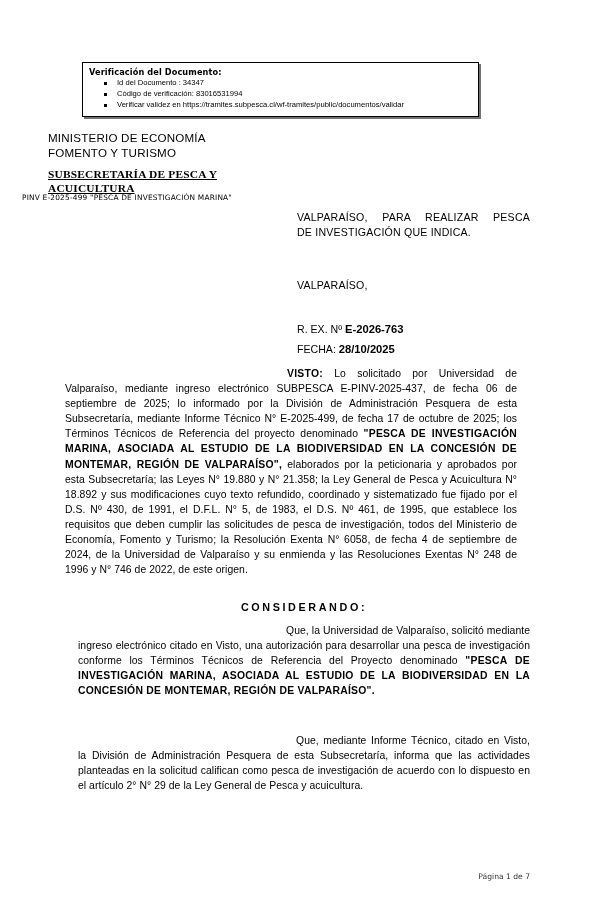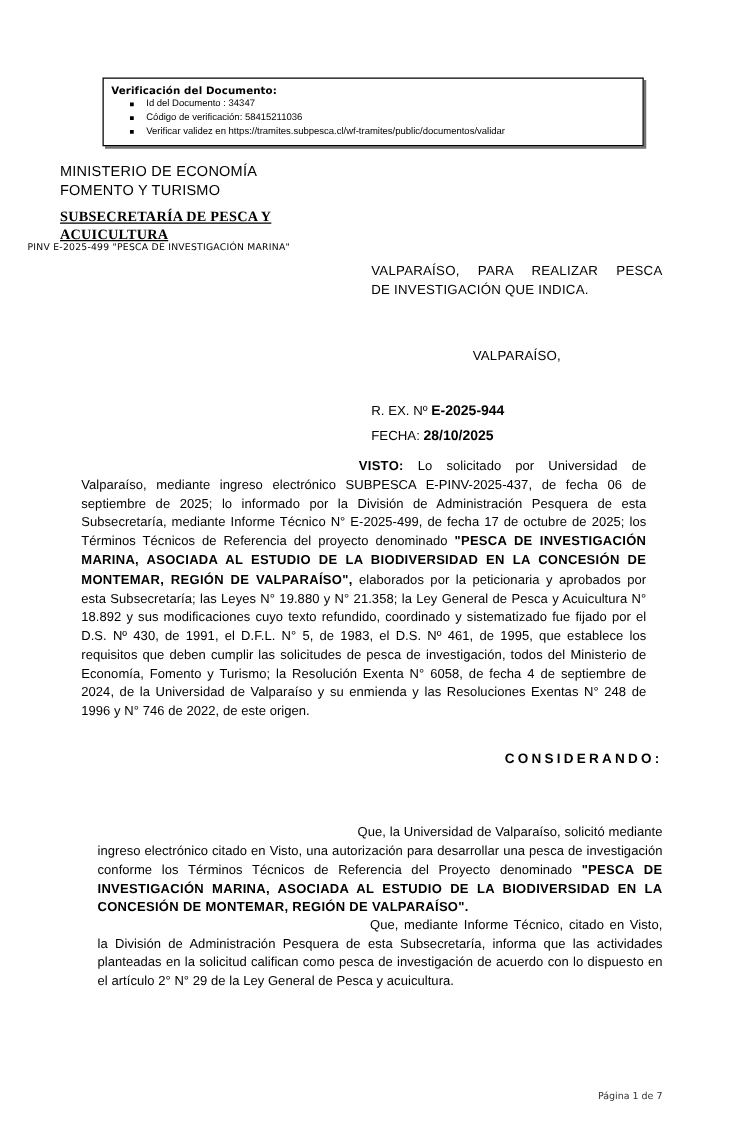--- a/index.html
+++ b/index.html
@@ -14,21 +14,21 @@
     font-family: "Liberation Sans", sans-serif;
     color: #000000;
     overflow: hidden;
   }
 
   
   .verif-box {
     position: absolute;
     left: 82px;
     top: 62px;
-    width: 433px;
+    width: 397px;
     height: 55px;
     border: 1px solid #000;
     box-sizing: border-box;
     box-shadow: 2px 2px 0 rgba(0,0,0,0.55);
     background: #fff;
     overflow: hidden;
     padding: 4px 0 0 6px;
   }
   .verif-title {
     font-family: "DejaVu Sans", sans-serif;
@@ -107,21 +107,20 @@
     text-align: justify;
     text-align-last: left;
     letter-spacing: 0.2px;
   }
   .auth-title .j1 { display: block; text-align: justify; text-align-last: justify; }
   .place {
     margin-top: 39px;
     font-family: "Liberation Sans", sans-serif;
     font-size: 10.6px;
     letter-spacing: 0.2px;
-    text-align: center;
   }
   .resline {
     margin-top: 32px;
     font-size: 10.6px;
   }
   .resline b { font-size: 11.2px; }
   .dateline {
     margin-top: 8px;
     font-size: 10.6px;
   }
@@ -145,31 +144,31 @@
   }
   .lead-space { display: inline-block; width: 222px; }
   .lead-space-2 { display: inline-block; width: 208px; }
   .lead-space-3 { display: inline-block; width: 218px; }
 
   .considerando {
     position: absolute;
     left: 78px;
     top: 601px;
     width: 452px;
-    text-align: right;
+    text-align: center;
     font-family: "Liberation Sans", sans-serif;
     font-weight: bold;
     font-size: 10.8px;
     letter-spacing: 2.6px;
   }
 
   .block-2 {
     position: absolute;
     left: 78px;
-    top: 659px;
+    top: 623px;
     width: 452px;
   }
   .block-3 {
     position: absolute;
     left: 78px;
     top: 733px;
     width: 452px;
   }
 
   b.strong { font-weight: bold; letter-spacing: 0.25px; }
@@ -188,21 +187,21 @@
     color: #333;
   }
 </style>
 </head>
 <body>
 
 <div class="verif-box">
   <div class="verif-title">Verificación del Documento:</div>
   <ul class="verif-list">
     <li>Id del Documento : 34347</li>
-    <li>Código de verificación: 58415211036</li>
+    <li>Código de verificación: 83016531994</li>
     <li>Verificar validez en https://tramites.subpesca.cl/wf-tramites/public/documentos/validar</li>
   </ul>
 </div>
 
 <div class="ministry">
   <div class="ministry-line">MINISTERIO DE ECONOMÍA</div>
   <div class="ministry-line">FOMENTO Y TURISMO</div>
   <div class="subsec">
     <span>SUBSECRETARÍA DE PESCA Y</span><br>
     <span>ACUICULTURA</span>
@@ -210,21 +209,21 @@
 </div>
 <div class="pinv">PINV E-2025-499 "PESCA DE INVESTIGACIÓN MARINA"</div>
 
 <div class="right-col">
   <div class="auth-title">
     <span class="j1">VALPARAÍSO, PARA REALIZAR PESCA</span>
     <span>DE INVESTIGACIÓN QUE INDICA.</span>
   </div>
   <div class="place">VALPARAÍSO,</div>
   <div class="resline">
-    <span>R. EX. Nº </span><b>E-2025-944</b>
+    <span>R. EX. Nº </span><b>E-2026-763</b>
   </div>
   <div class="dateline">
     <span>FECHA: </span><b>28/10/2025</b>
   </div>
 </div>
 
 <div class="body-block">
   <p class="para">
     <span class="lead-space"></span><b class="strong">VISTO:</b><span> Lo solicitado por Universidad de Valparaíso, mediante ingreso electrónico SUBPESCA E-PINV-2025-437, de fecha 06 de septiembre de 2025; lo informado por la División de Administración Pesquera de esta Subsecretaría, mediante Informe Técnico N° E-2025-499, de fecha 17 de octubre de 2025; los Términos Técnicos de Referencia del proyecto denominado </span><b class="strong">"PESCA DE INVESTIGACIÓN MARINA, ASOCIADA AL ESTUDIO DE LA BIODIVERSIDAD EN LA CONCESIÓN DE MONTEMAR, REGIÓN DE VALPARAÍSO",</b><span> elaborados por la peticionaria y aprobados por esta Subsecretaría; las Leyes N° 19.880 y N° 21.358; la Ley General de Pesca y Acuicultura N° 18.892 y sus modificaciones cuyo texto refundido, coordinado y sistematizado fue fijado por el D.S. Nº 430, de 1991, el D.F.L. N° 5, de 1983, el D.S. Nº 461, de 1995, que establece los requisitos que deben cumplir las solicitudes de pesca de investigación, todos del Ministerio de Economía, Fomento y Turismo; la Resolución Exenta N° 6058, de fecha 4 de septiembre de 2024, de la Universidad de Valparaíso y su enmienda y las Resoluciones Exentas N° 248 de 1996 y N° 746 de 2022, de este origen.</span>
   </p>

